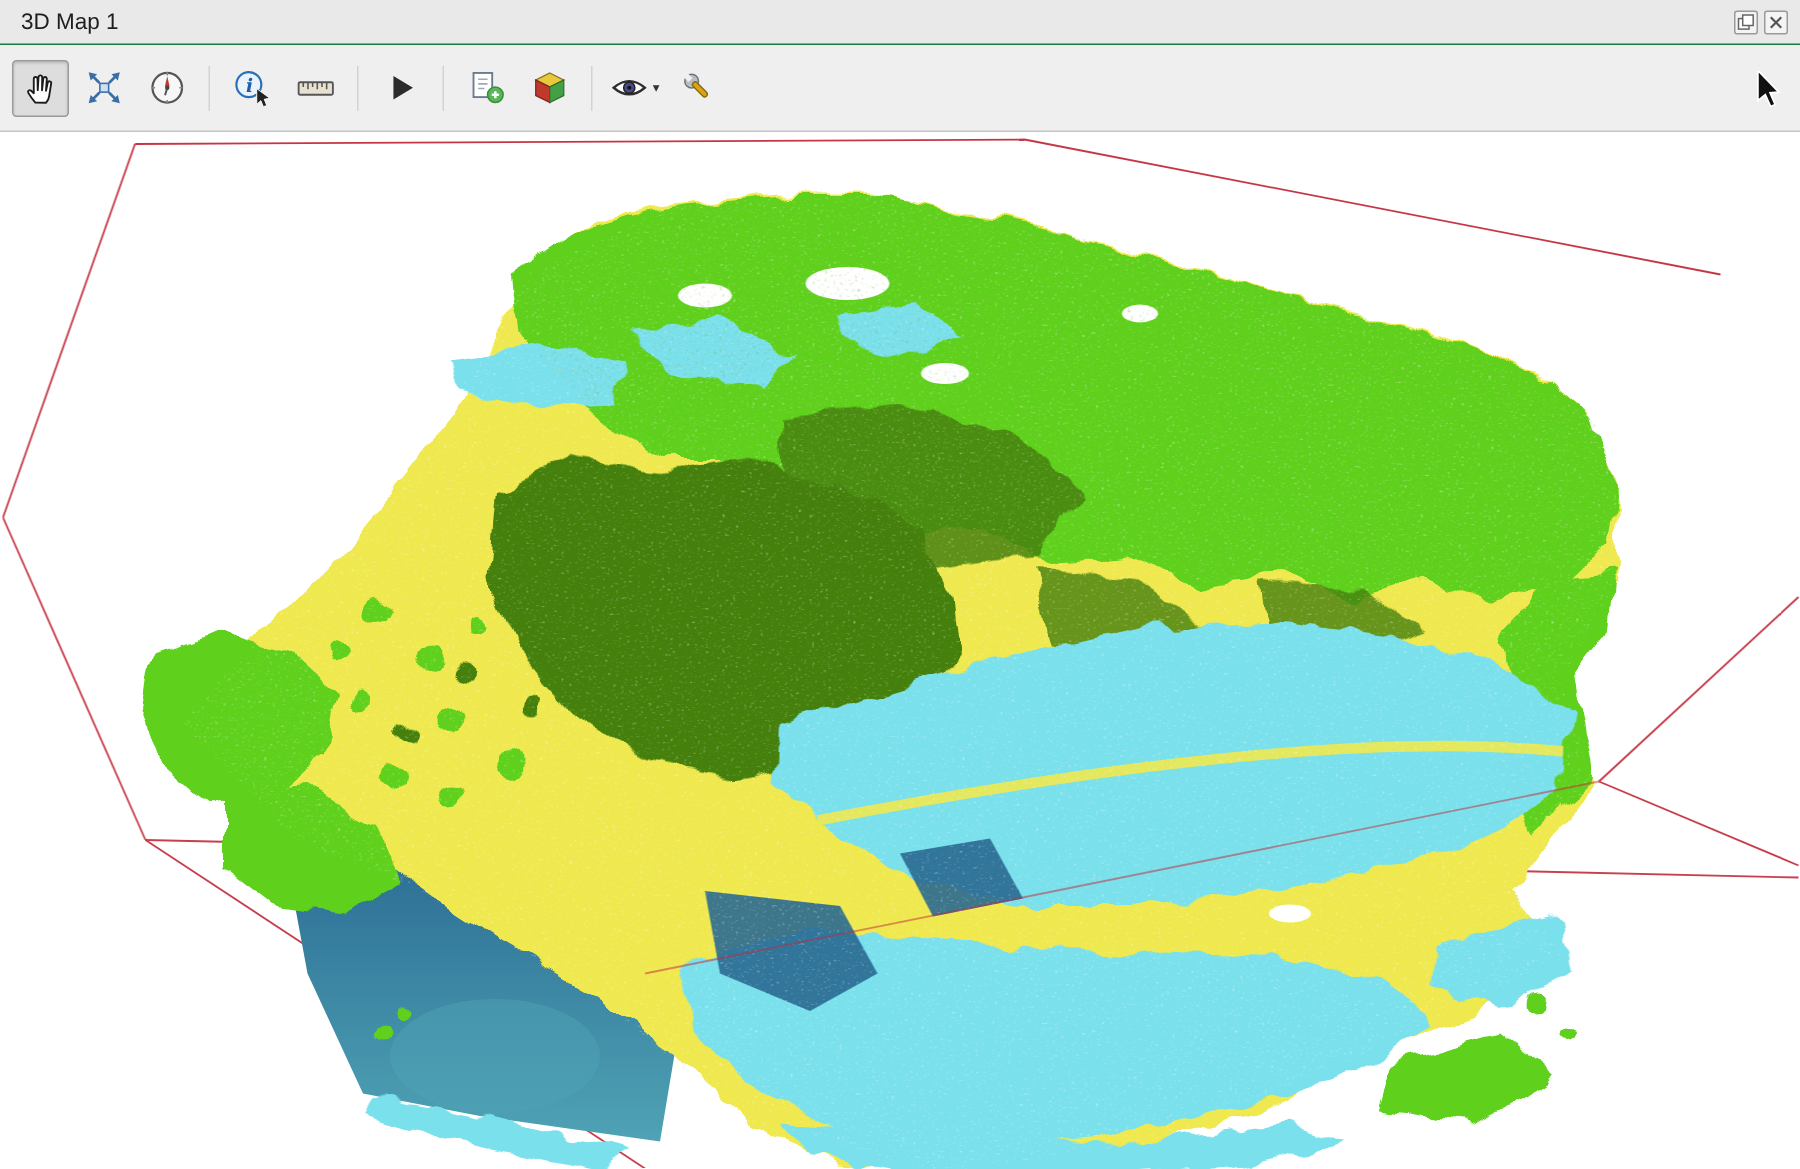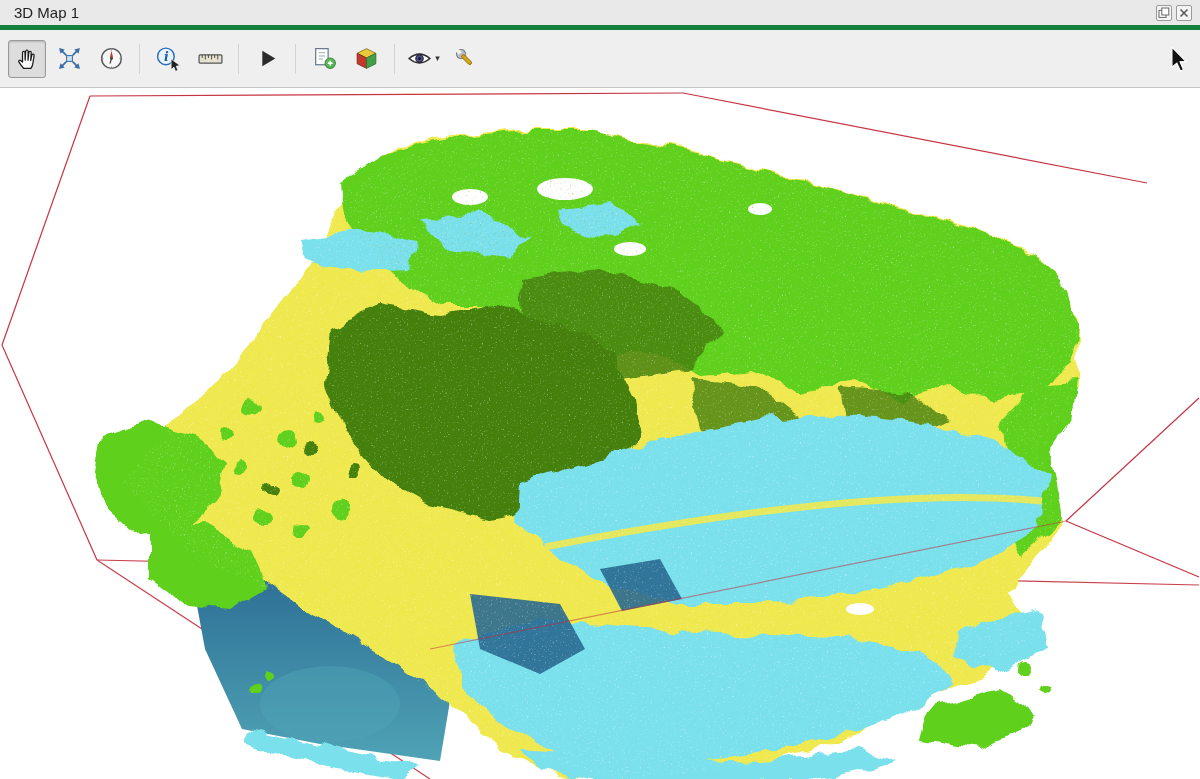--- a/index.html
+++ b/index.html
@@ -1,18 +1,18 @@
 <!DOCTYPE html>
 <html><head>
 <meta charset="utf-8">
 <style>
   html,body{margin:0;padding:0;background:#fff;}
   body{width:1200px;height:779px;overflow:hidden;font-family:"Liberation Sans",sans-serif;-webkit-font-smoothing:antialiased;}
   .window{position:relative;width:1200px;height:779px;background:#fff;overflow:hidden;}
-  .titlebar{height:30px;background:#e9e9e9;border-bottom:5px solid #15803d;display:flex;align-items:center;justify-content:space-between;padding:0 8px 0 14px;box-sizing:border-box;}
+  .titlebar{height:30px;background:#e9e9e9;border-bottom:1px solid #15803d;display:flex;align-items:center;justify-content:space-between;padding:0 8px 0 14px;box-sizing:border-box;}
   .title{font-size:15px;color:#1e1e1e;}
   .win-controls{display:flex;gap:4px;}
   .win-btn{width:16px;height:16px;border:1px solid #9a9a9a;background:#f4f4f4;border-radius:2px;display:flex;align-items:center;justify-content:center;padding:0;cursor:default;}
   .toolbar{height:58px;background:#efefef;border-bottom:1px solid #c6c6c6;display:flex;align-items:center;gap:4px;padding:0 8px;box-sizing:border-box;}
   .tbtn{width:38px;height:38px;display:flex;align-items:center;justify-content:center;background:transparent;border:1px solid transparent;border-radius:3px;padding:0;}
   .tbtn.active{border-color:#9a9a9a;background:#dddddd;box-shadow:inset 0 1px 2px rgba(0,0,0,.18);}
   .sep{width:1px;height:30px;background:#d3d3d3;margin:0 5px;}
   .caret{font-size:9px;color:#333;margin-left:2px;line-height:1;}
   .viewport{position:absolute;top:89px;left:0;width:1200px;height:690px;background:#ffffff;overflow:hidden;}
   .viewport svg.scene{display:block;width:1200px;height:690px;}

